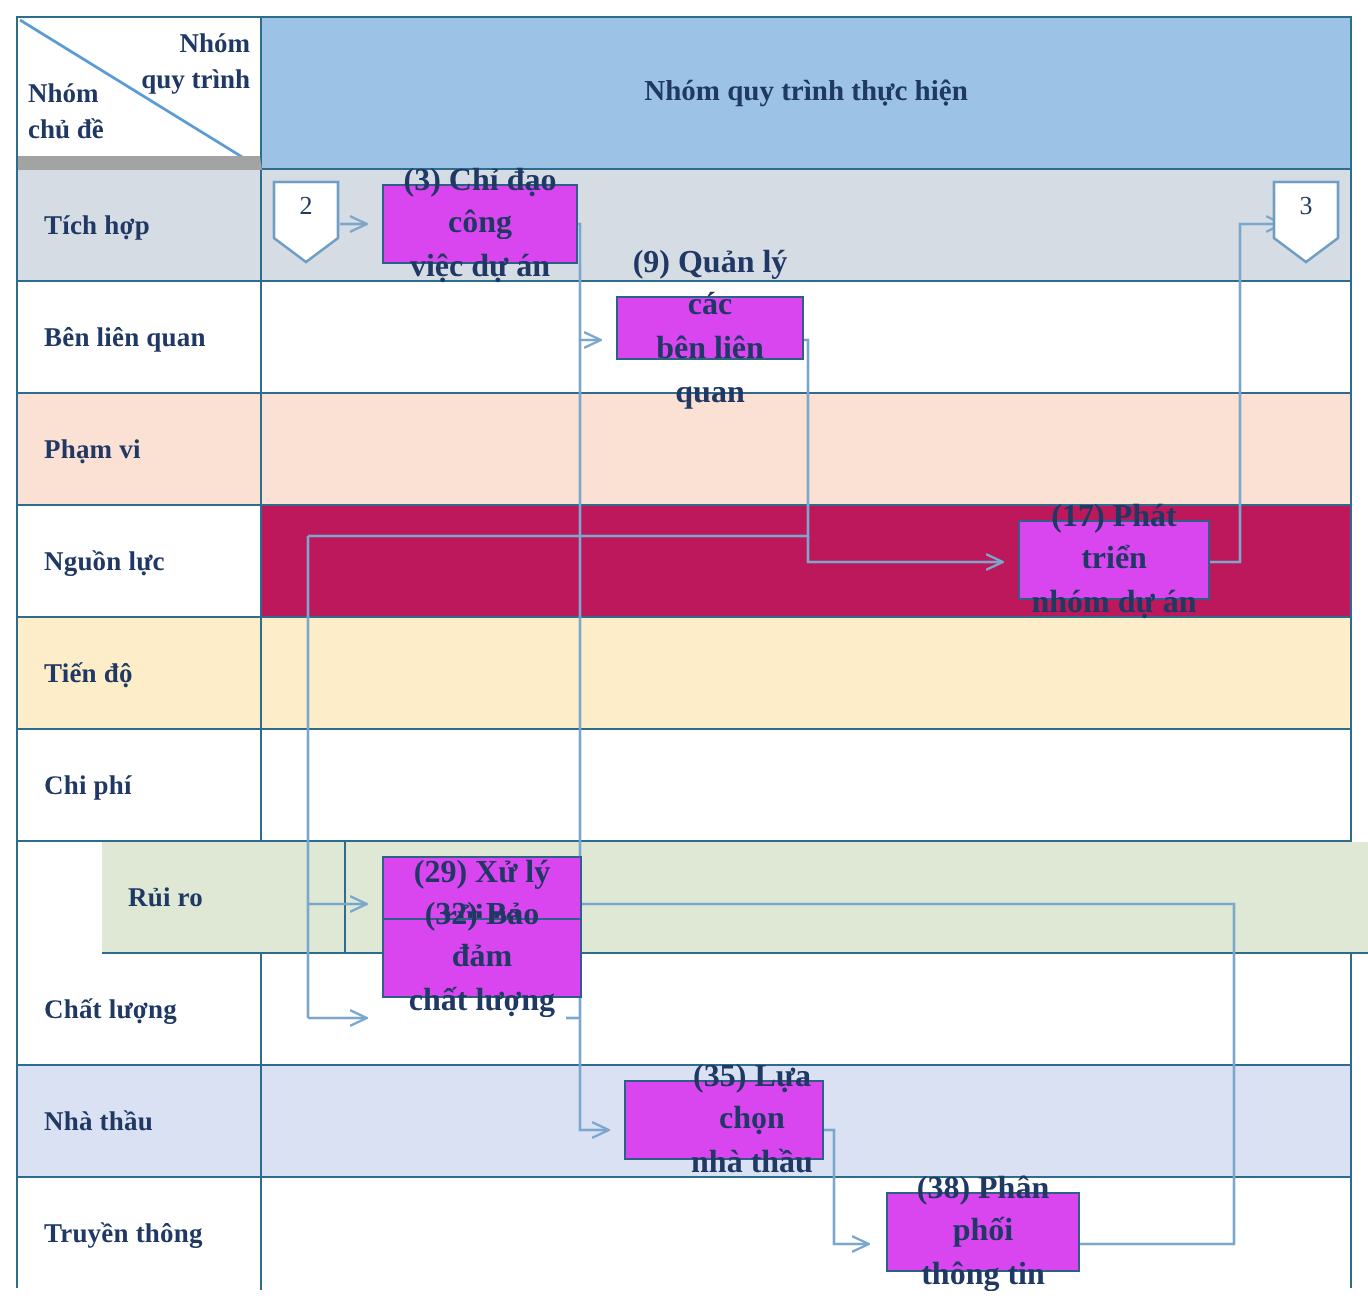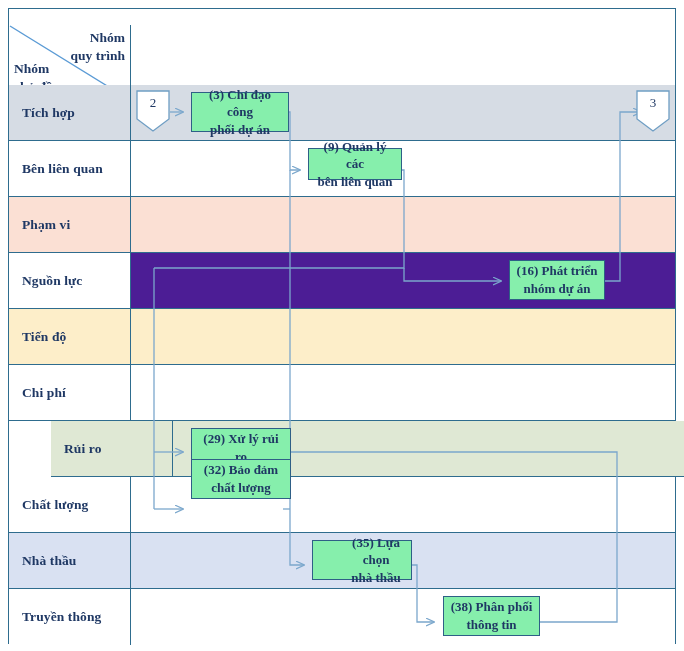--- a/index.html
+++ b/index.html
@@ -13,40 +13,40 @@
 
   .rowband{position:absolute;left:0;width:100%;box-sizing:border-box;
            border-bottom:1px solid #2e6c8e;}
   .rowlabel{position:absolute;left:0;top:0;width:122px;height:100%;
             box-sizing:border-box;border-right:1px solid #2e6c8e;
             display:flex;align-items:center;padding-left:13px;
             font-weight:bold;font-size:13.5px;color:#1f3864;letter-spacing:.1px;}
   .rowbody{position:absolute;left:122px;top:0;right:0;height:100%;}
 
   
-  .hdr-corner{position:absolute;left:0;top:16px;width:122px;height:76px;
+  .hdr-corner{position:absolute;left:0;top:0;width:122px;height:76px;
               box-sizing:border-box;border-right:1px solid #2e6c8e;
-              border-bottom:1px solid #a3a3a3;background:#fff;overflow:hidden;}
+              border-bottom:7px solid #a3a3a3;background:#fff;overflow:hidden;}
   .hdr-corner svg{position:absolute;left:0;top:0;}
   .hdr-pg{position:absolute;right:5px;top:4px;text-align:right;
           font-weight:bold;font-size:13.5px;color:#1f3864;line-height:1.35;}
   .hdr-kg{position:absolute;left:5px;bottom:4px;text-align:left;
           font-weight:bold;font-size:13.5px;color:#1f3864;line-height:1.35;}
 
   .hdr-main{position:absolute;left:122px;top:0;right:0;height:76px;
             box-sizing:border-box;background:#9cc2e5;
             border-bottom:1px solid #2e6c8e;
             display:flex;align-items:center;justify-content:center;
             font-weight:bold;font-size:14.5px;color:#1f3864;}
 
   
-  .pbox{position:absolute;box-sizing:border-box;background:#86efac;
+  .pbox{position:absolute;box-sizing:border-box;background:#d946ef;
         border:1px solid #2e5f86;
         display:flex;align-items:center;justify-content:center;text-align:center;
-        font-weight:bold;font-size:13px;color:#1f3864;line-height:1.35;
+        font-weight:bold;font-size:16px;color:#1f3864;line-height:1.35;
         padding:2px 4px;z-index:6;}
 
   
   .pent{position:absolute;z-index:6;}
   .pent .num{position:absolute;left:0;top:0;width:100%;height:100%;
              display:flex;align-items:flex-start;justify-content:center;
              padding-top:5px;box-sizing:border-box;
              font-size:13px;color:#1f3864;font-weight:normal;}
 
   
@@ -67,35 +67,36 @@
       <div class="hdr-pg">
         <div>Nhóm</div>
         <div>quy trình</div>
       </div>
       <div class="hdr-kg">
         <div>Nhóm</div>
         <div>chủ đề</div>
       </div>
     </div>
 
+    <div class="hdr-main">Nhóm quy trình thực hiện</div>
 
     <div id="rows-host">
         <div class="rowband" style="top: 76px; height: 56px; background: rgb(214, 220, 228);">
           <div class="rowlabel" style="background: rgb(214, 220, 228);">Tích hợp</div>
           <div class="rowbody"></div>
         </div>
         <div class="rowband" style="top: 132px; height: 56px; background: rgb(255, 255, 255);">
           <div class="rowlabel" style="background: rgb(255, 255, 255);">Bên liên quan</div>
           <div class="rowbody"></div>
         </div>
         <div class="rowband" style="top: 188px; height: 56px; background: rgb(251, 224, 212);">
           <div class="rowlabel" style="background: rgb(251, 224, 212);">Phạm vi</div>
           <div class="rowbody"></div>
         </div>
-        <div class="rowband" style="top: 244px; height: 56px; background: #4c1d95;">
+        <div class="rowband" style="top: 244px; height: 56px; background: #be185d;">
           <div class="rowlabel" style="background: rgb(255, 255, 255);">Nguồn lực</div>
           <div class="rowbody"></div>
         </div>
         <div class="rowband" style="top: 300px; height: 56px; background: rgb(253, 238, 201);">
           <div class="rowlabel" style="background: rgb(253, 238, 201);">Tiến độ</div>
           <div class="rowbody"></div>
         </div>
         <div class="rowband" style="top: 356px; height: 56px; background: rgb(255, 255, 255);">
           <div class="rowlabel" style="background: rgb(255, 255, 255);">Chi phí</div>
           <div class="rowbody"></div>
@@ -153,32 +154,32 @@
 
       <path d="M404,565 L417,565 L417,622 L434,622" marker-end="url(#ar)"></path>
 
       <path d="M531,622 L617,622 L617,452 L213,452"></path>
     </g>
   </svg>
 
 <div class="pbox" style="left: 191px; top: 92px; width: 98px; height: 40px;">
       <div>
         <div>(3) Chỉ đạo công</div>
-        <div>phối dự án</div>
+        <div>việc dự án</div>
       </div>
     </div>
     <div class="pbox" style="left: 308px; top: 148px; width: 94px; height: 32px;">
       <div>
         <div>(9) Quản lý các</div>
         <div>bên liên quan</div>
       </div>
     </div>
     <div class="pbox" style="left: 509px; top: 260px; width: 96px; height: 40px;">
       <div>
-        <div>(16) Phát triển</div>
+        <div>(17) Phát triển</div>
         <div>nhóm dự án</div>
       </div>
     </div>
     <div class="pbox" style="left: 191px; top: 428px; width: 100px; height: 40px;">
       <div>
         <div>(29) Xử lý rủi ro</div>
       </div>
     </div>
     <div class="pbox" style="left: 191px; top: 459px; width: 100px; height: 40px;">
       <div>

